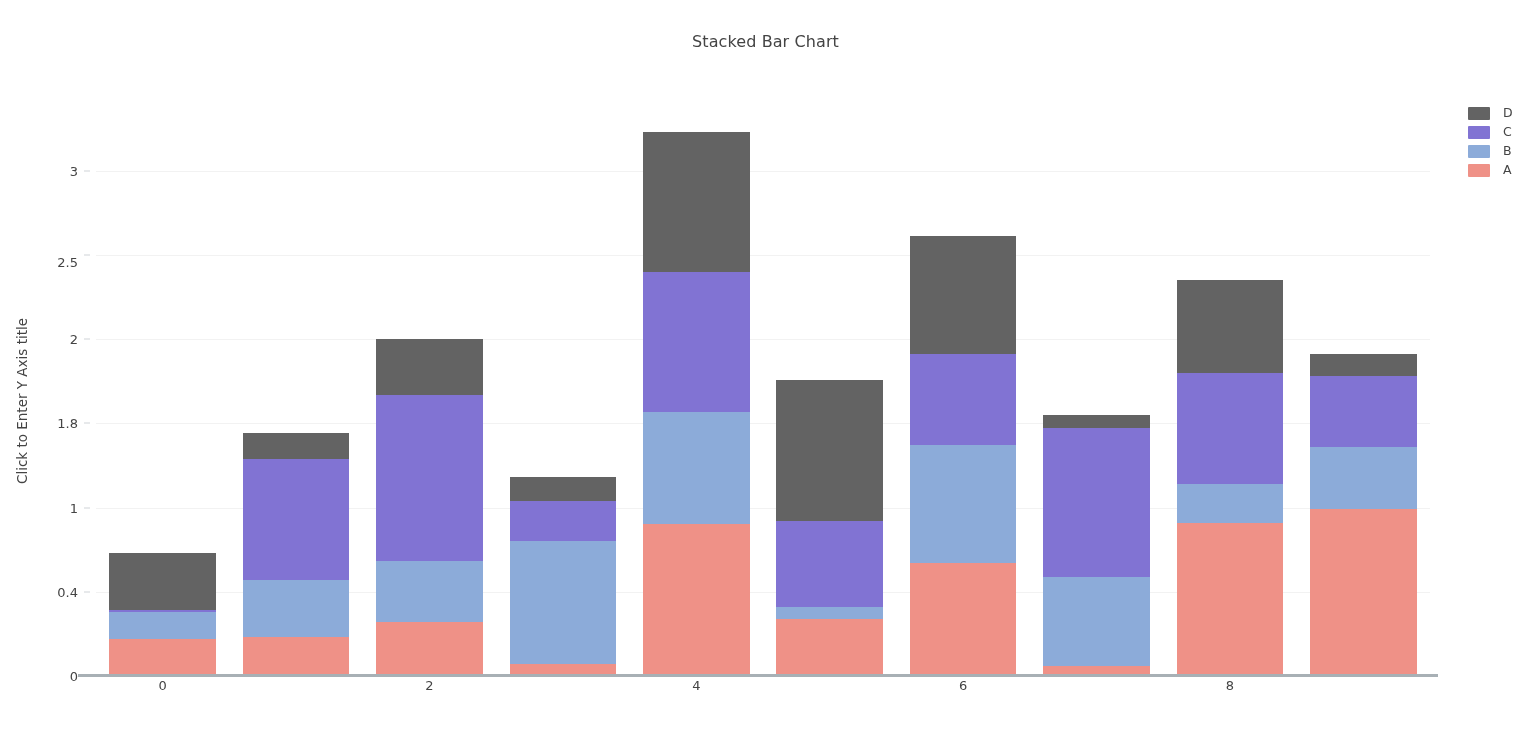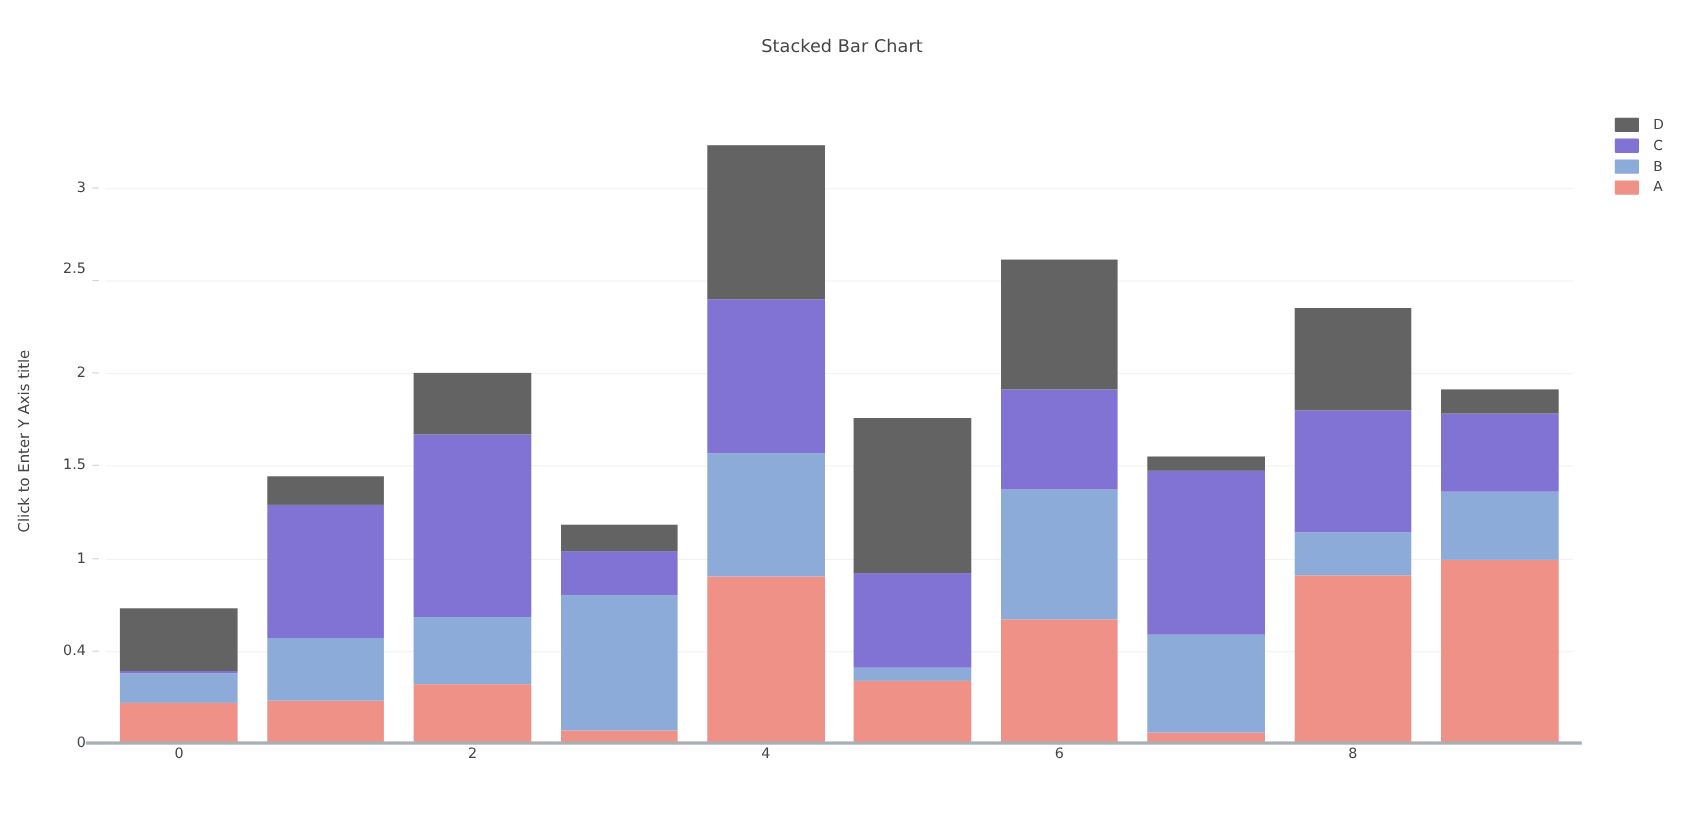--- a/index.html
+++ b/index.html
@@ -177,25 +177,25 @@
 
   <div class="chart-title">Stacked Bar Chart</div>
 
   <div class="y-ticks" id="y-ticks-layer">
       <div class="y-tick-label" style="left: 8px; top: 676px;">0</div>
       <div class="y-tick-mark" style="left: 84px; top: 676px;"></div>
       <div class="y-tick-label" style="left: 8px; top: 591.774px;">0.4</div>
       <div class="y-tick-mark" style="left: 84px; top: 591.774px;"></div>
       <div class="y-tick-label" style="left: 8px; top: 507.548px;">1</div>
       <div class="y-tick-mark" style="left: 84px; top: 507.548px;"></div>
-      <div class="y-tick-label" style="left: 8px; top: 423.321px;">1.5</div>
+      <div class="y-tick-label" style="left: 8px; top: 423.321px;">1.8</div>
       <div class="y-tick-mark" style="left: 84px; top: 423.321px;"></div>
       <div class="y-tick-label" style="left: 8px; top: 339.095px;">2</div>
       <div class="y-tick-mark" style="left: 84px; top: 339.095px;"></div>
-      <div class="y-tick-label" style="left: 8px; top: 245px;">2.5</div>
+      <div class="y-tick-label" style="left: 8px; top: 262px;">2.5</div>
       <div class="y-tick-mark" style="left: 84px; top: 254.869px;"></div>
       <div class="y-tick-label" style="left: 8px; top: 170.643px;">3</div>
       <div class="y-tick-mark" style="left: 84px; top: 170.643px;"></div>
     </div>
 
   <div class="y-axis-title">Click to Enter Y Axis title</div>
 
   <div class="plot-area">
     <div class="gridlines" id="gridlines">
         <div class="gridline" style="top: 481.774px;"></div>

